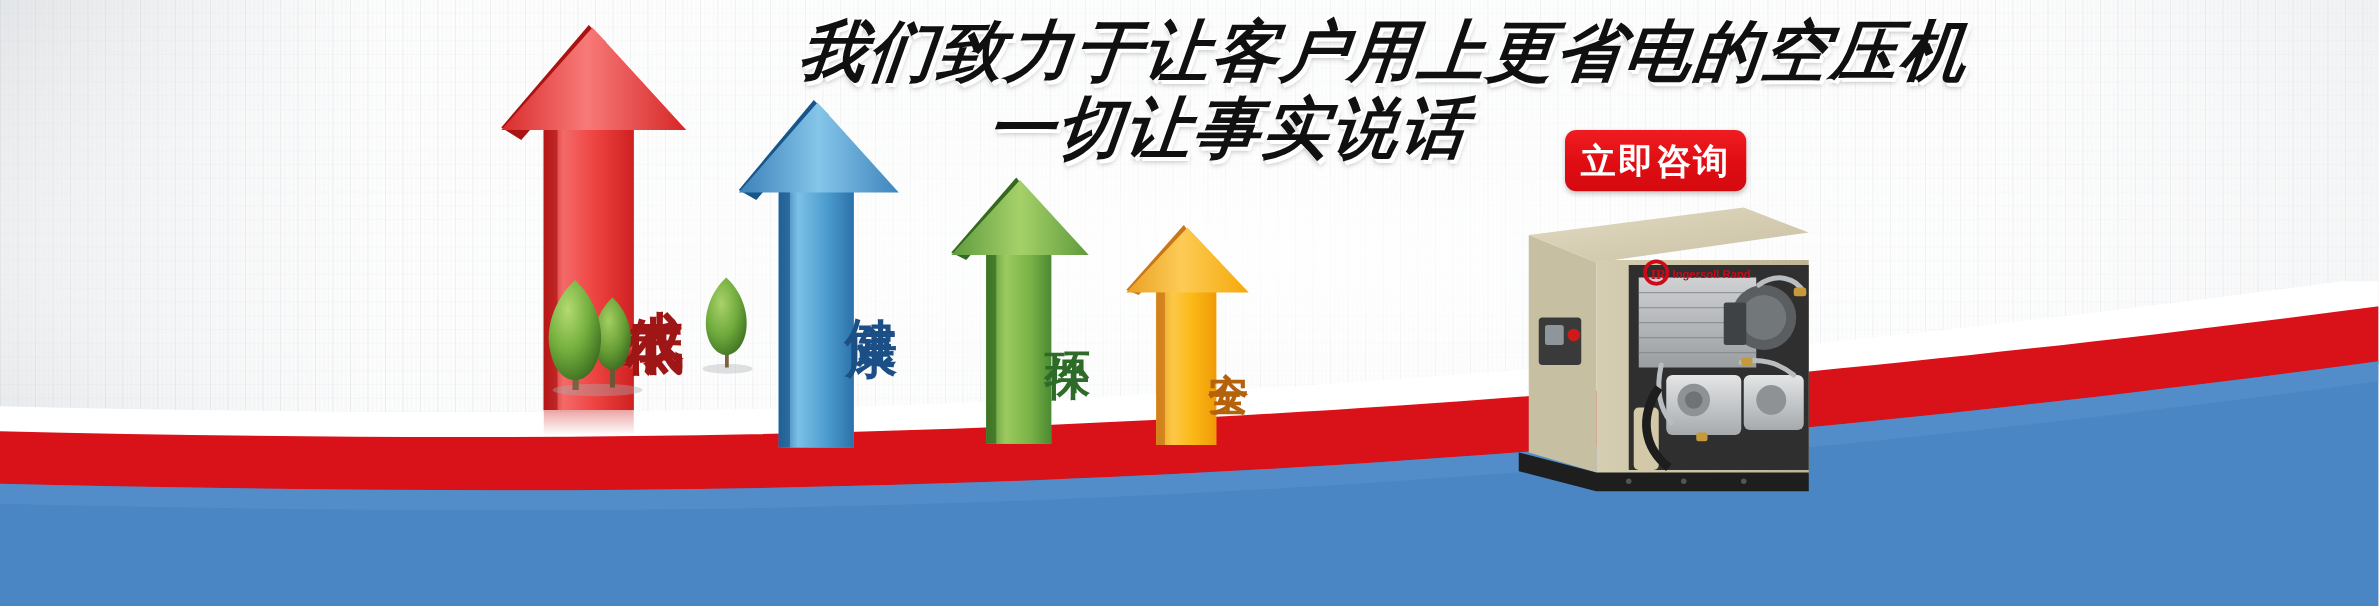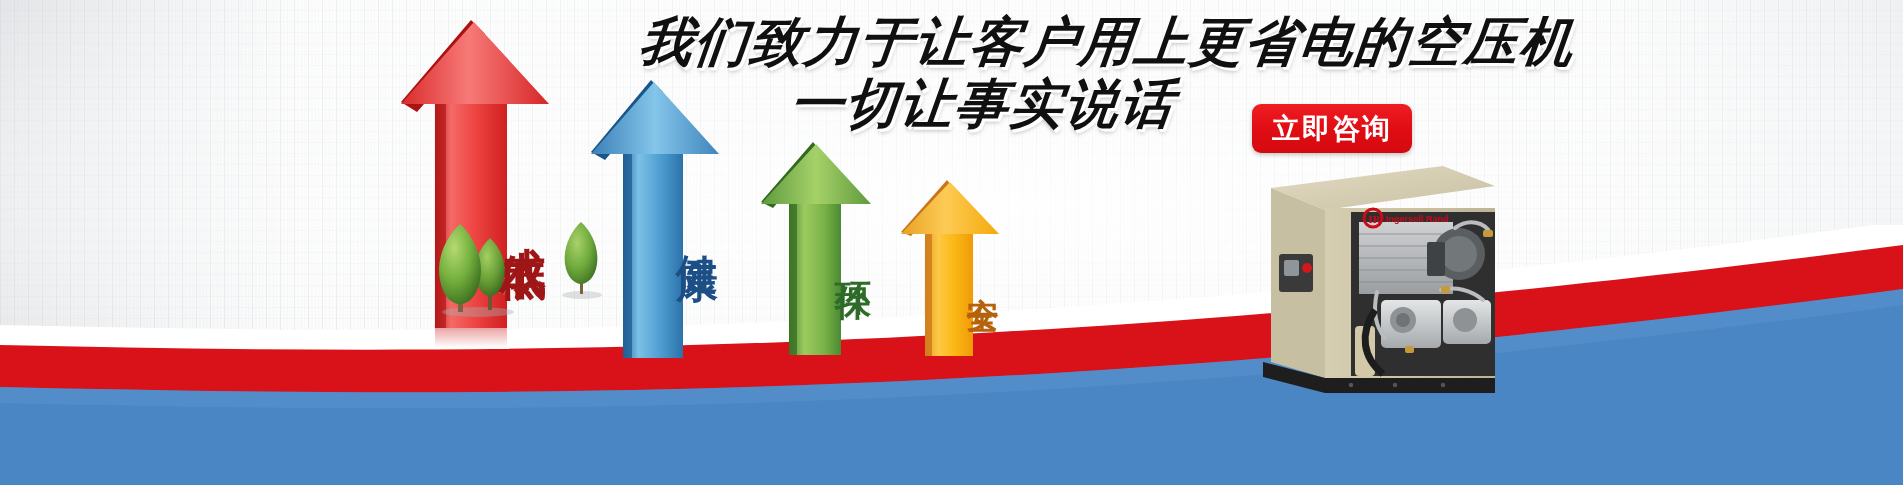--- a/index.html
+++ b/index.html
@@ -89,34 +89,34 @@
        3px 3px 0 #ffffff,
       -1px -1px 0 #ffffff,
        2px 4px 4px rgba(120,120,120,.45);
   }
   .hl-1{font-size:53px;line-height:1.05;transform:skewX(-6deg);}
   .hl-2{font-size:53px;line-height:1.05;margin-top:6px;margin-left:150px;transform:skewX(-6deg);}
 
   
   .cta{
     position:absolute;left:1252px;top:104px;
-    width:160px;height:49px;
+    width:145px;height:49px;
     border-radius:9px;
     background:linear-gradient(180deg,#ef1d23 0%,#e00d13 52%,#d40a0f 100%);
     box-shadow:0 2px 4px rgba(0,0,0,.22);
     display:flex;align-items:center;justify-content:center;
     color:#fff;
     font-family:"DejaVu Sans","Liberation Sans",sans-serif;
     font-size:28px;font-weight:700;letter-spacing:2px;
     cursor:pointer;
     border:0;
   }
 
   
-  .machine{position:absolute;left:1255px;top:150px;width:245px;height:245px;}
+  .machine{position:absolute;left:1207px;top:150px;width:245px;height:245px;}
   .machine svg{display:block;}
 </style>
 </head>
 <body>
 
 <div class="banner">
 
   <div class="bg-grid"></div>
   <div class="bg-shade"></div>
 

